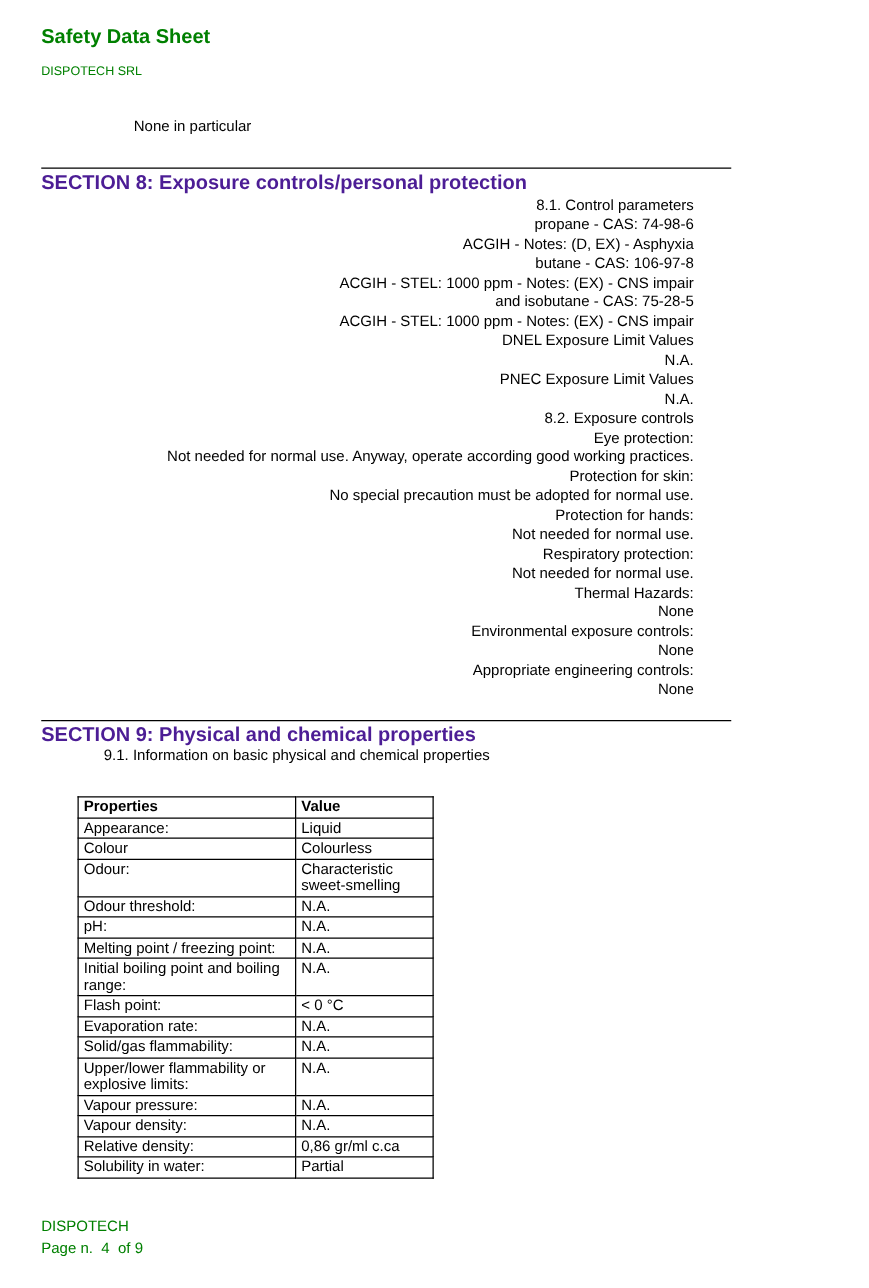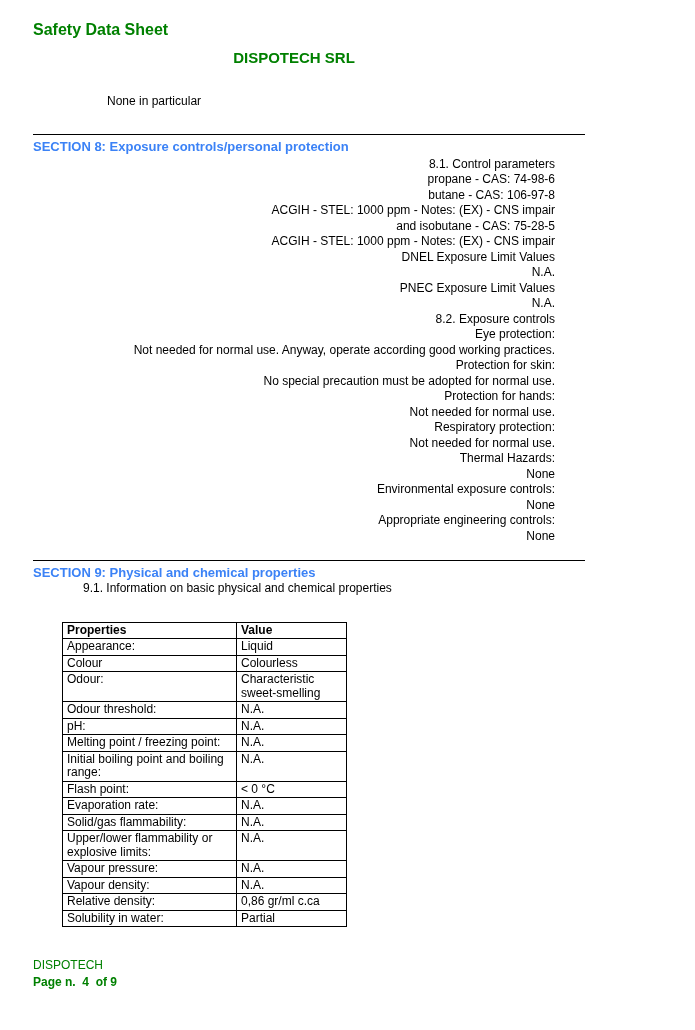--- a/index.html
+++ b/index.html
@@ -8,63 +8,64 @@
     width: 585px;
     height: 1030px;
     box-sizing: border-box;
     padding: 20px 30px 0 33px;
     background: #ffffff;
     font-family: "Liberation Sans", "DejaVu Sans", sans-serif;
     color: #000000;
     overflow: hidden;
   }
   .doc-title   { color: #008000; font-weight: bold; font-size: 16px; line-height: 20px; }
-  .doc-company { color: #008000; font-weight: bold; font-size: 15px; line-height: 19px; margin-top: 8px; text-align: center; }
+  .doc-company { color: #008000; font-weight: normal; font-size: 10px; line-height: 19px; margin-top: 8px; }
   .line { font-size: 12px; line-height: 15.5px; }
   .intro-note { margin-top: 27px; margin-left: 74px; }
   .rule { border: none; border-top: 1px solid #000; margin: 0; width: 635px; }
   .rule-1 { margin-top: 24px; }
   .rule-2 { margin-top: 16px; }
-  .section-title { color: #3b82f6; font-weight: bold; font-size: 13px; line-height: 17px; margin-top: 3px; }
+  .section-title { color: #4c1d95; font-weight: bold; font-size: 16px; line-height: 17px; margin-top: 3px; }
   .section-body { margin-top: 2px; text-align: right; }
   .indent-1 { margin-left: 36px; }
   .indent-2 { margin-left: 74px; padding-left: 21px; }
   .indent-3 { margin-left: 112px; }
   .subtitle { margin-left: 50px; }
   table.props { border-collapse: collapse; margin: 25px 0 0 29px; }
   table.props th, table.props td {
     border: 1px solid #000;
     font-size: 12px;
     line-height: 13.5px;
     padding: 1px 4px;
     vertical-align: top;
     text-align: left;
   }
   table.props th { font-weight: bold; }
   .col-prop { width: 165px; }
   .col-val  { width: 101px; }
   .footer { margin-top: 30px; color: #008000; font-size: 12px; line-height: 17px; }
-  .footer-page { white-space: pre; font-weight: bold; }
+  .footer-page { white-space: pre; }
 </style>
 </head>
 <body>
 
 <div class="page">
 
   <div class="doc-title">Safety Data Sheet</div>
   <div class="doc-company">DISPOTECH SRL</div>
 
   <div class="line intro-note">None in particular</div>
 
   <hr class="rule rule-1">
 
   <div class="section-title">SECTION 8: Exposure controls/personal protection</div>
   <div class="section-body">
       <div class="line indent-1">8.1. Control parameters</div>
       <div class="line indent-2">propane - CAS: 74-98-6</div>
+      <div class="line indent-3">ACGIH - Notes: (D, EX) - Asphyxia</div>
       <div class="line indent-2">butane - CAS: 106-97-8</div>
       <div class="line indent-3">ACGIH - STEL: 1000 ppm - Notes: (EX) - CNS impair</div>
       <div class="line indent-2">and isobutane - CAS: 75-28-5</div>
       <div class="line indent-3">ACGIH - STEL: 1000 ppm - Notes: (EX) - CNS impair</div>
       <div class="line indent-1">DNEL Exposure Limit Values</div>
       <div class="line indent-2">N.A.</div>
       <div class="line indent-1">PNEC Exposure Limit Values</div>
       <div class="line indent-2">N.A.</div>
       <div class="line indent-1">8.2. Exposure controls</div>
       <div class="line indent-1">Eye protection:</div>

